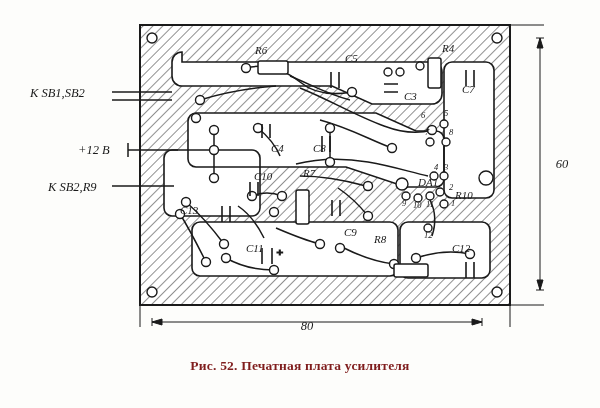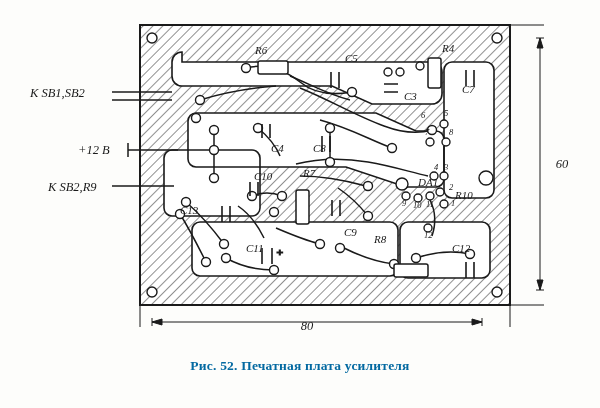--- a/index.html
+++ b/index.html
@@ -24,21 +24,21 @@
   }
   .caption {
     position: absolute;
     left: 0;
     top: 358px;
     width: 600px;
     text-align: center;
     font-family: "Liberation Serif", serif;
     font-size: 13.5px;
     font-weight: bold;
-    color: #0369a1;
+    color: #7f1d1d;
     letter-spacing: 0.2px;
   }
   text {
     font-family: "Liberation Serif", serif;
     fill: #1a1a1a;
   }
   .lbl-left {
     font-size: 12.5px;
     font-style: italic;
     font-family: "Liberation Serif", serif;

